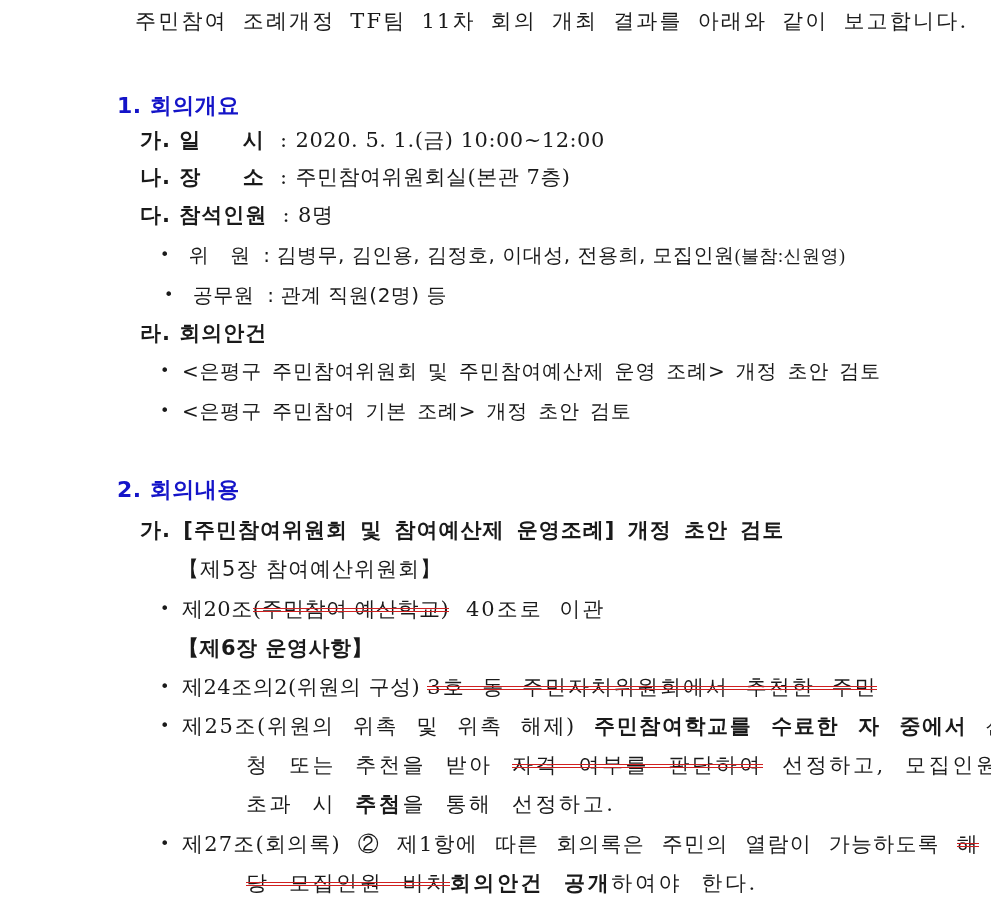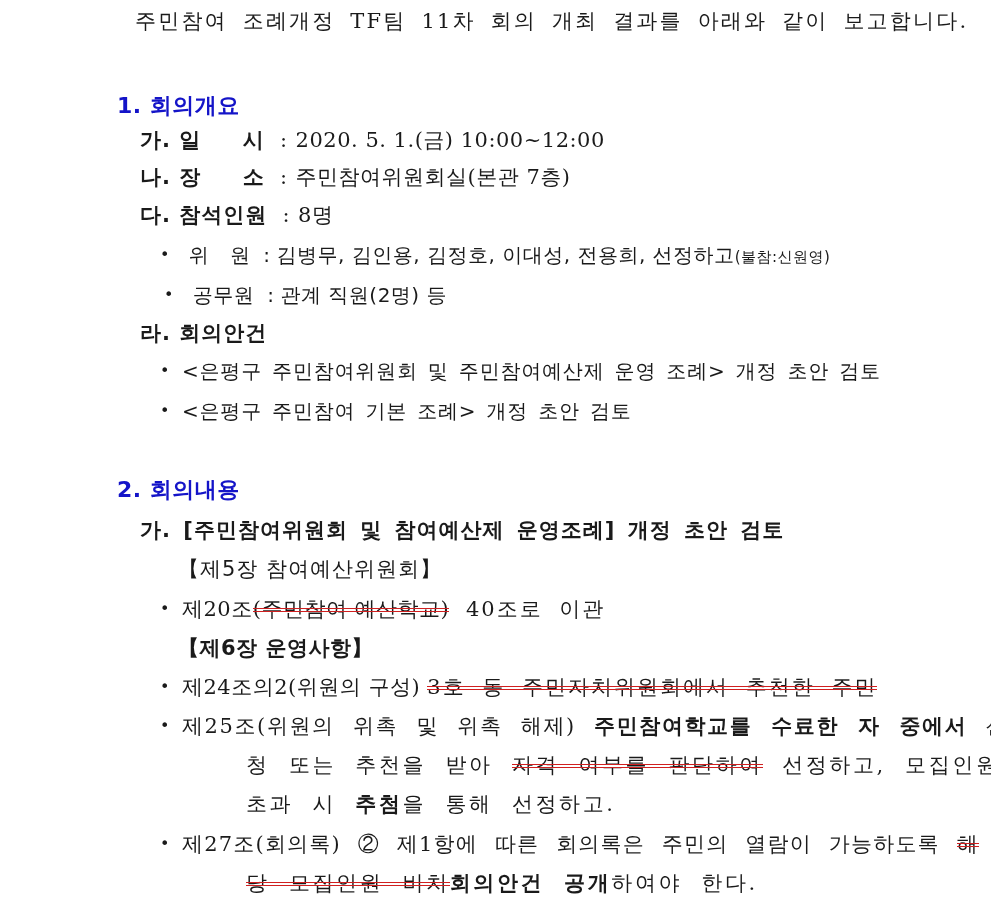--- a/index.html
+++ b/index.html
@@ -34,21 +34,21 @@
       font-family: "DejaVu Sans", "Liberation Sans", sans-serif;
       font-weight: bold;
       letter-spacing: 1px;
     }
     .sans { font-family: "DejaVu Sans", "Liberation Sans", sans-serif; }
     .bold { font-weight: bold; }
     .label-bold {
       font-family: "DejaVu Sans", "Liberation Sans", sans-serif;
       font-weight: bold;
     }
-    .small { font-size: 15px; }
+    .small { font-size: 18px; font-family: Liberation Serif, serif; }
     .bullet {
       display: inline-block;
       width: 22px;
       font-size: 16px;
       vertical-align: 2px;
     }
     .del {
       position: relative;
       display: inline;
     }
@@ -83,21 +83,21 @@
 </div>
 
 <div class="line" style="left:140px; top:200px;">
   <span class="label-bold" style="letter-spacing:1px;">다. 참석인원</span>
   <span style="margin:0 8px;">:</span><span>8명</span>
 </div>
 
 <div class="line sans" style="left:160px; top:240px; font-size:20px;">
   <span class="bullet">•</span>
   <span style="white-space:pre;">위   원</span>
-  <span style="margin:0 6px;">:</span><span>김병무, 김인용, 김정호, 이대성, 전용희, 선정하고</span><span class="small">(불참:신원영)</span>
+  <span style="margin:0 6px;">:</span><span>김병무, 김인용, 김정호, 이대성, 전용희, 모집인원</span><span class="small">(불참:신원영)</span>
 </div>
 
 <div class="line sans" style="left:164px; top:280px; font-size:20px;">
   <span class="bullet">•</span>
   <span>공무원</span>
   <span style="margin:0 6px;">:</span><span>관계 직원(2명) 등</span>
 </div>
 
 <div class="line sub" style="left:140px; top:318px;">라. 회의안건</div>
 

